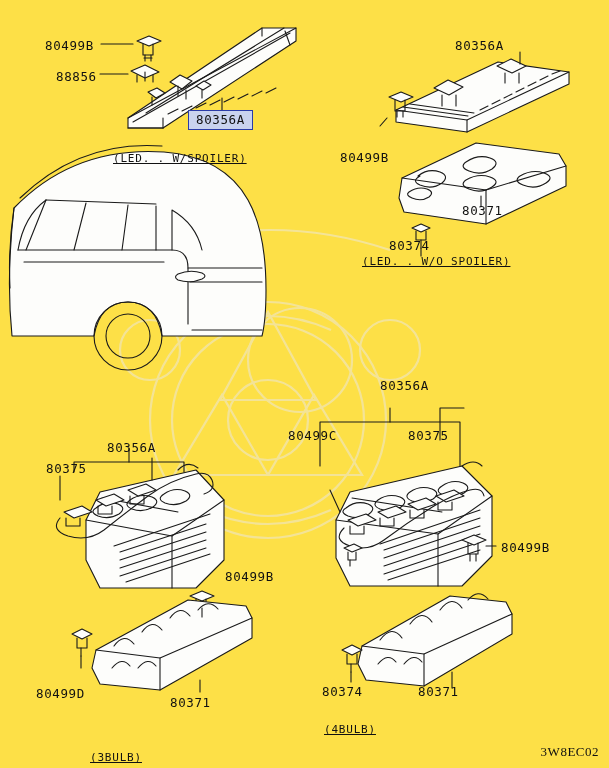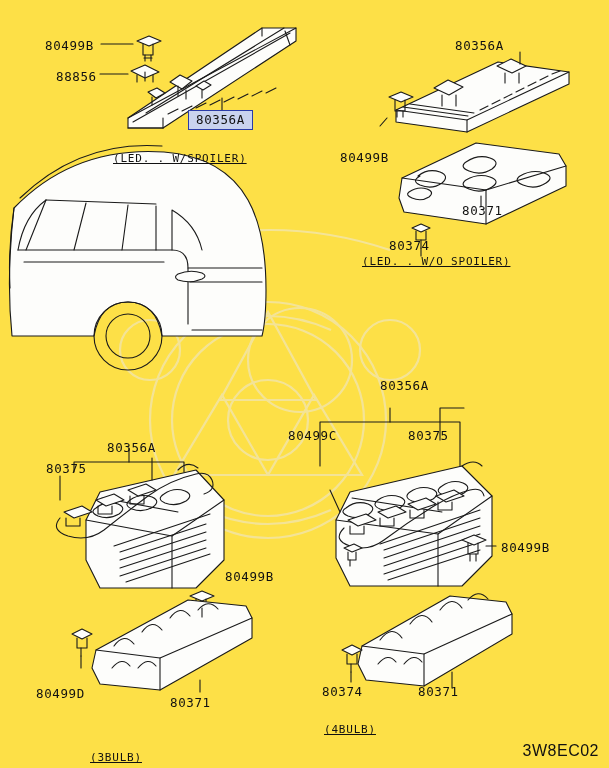--- a/index.html
+++ b/index.html
@@ -48,23 +48,23 @@
     font-family: "DejaVu Sans Mono", monospace;
     font-size: 12.5px;
     letter-spacing: 0.6px;
     padding: 2px 7px 3px 7px;
     line-height: 13px;
   }
   .code {
     position: absolute;
     right: 10px;
     bottom: 8px;
-    font-size: 16px;
+    font-size: 13px;
     letter-spacing: 0.5px;
-    font-family: Liberation Sans, sans-serif;
+    font-family: Liberation Serif, serif;
   }
 </style>
 </head>
 <body>
 
 <div id="page">
 
   <svg class="svg-layer" viewBox="0 0 609 768" xmlns="http://www.w3.org/2000/svg">
 
     <g opacity="0.55" stroke="#ece7da" fill="none" stroke-width="2.2">

